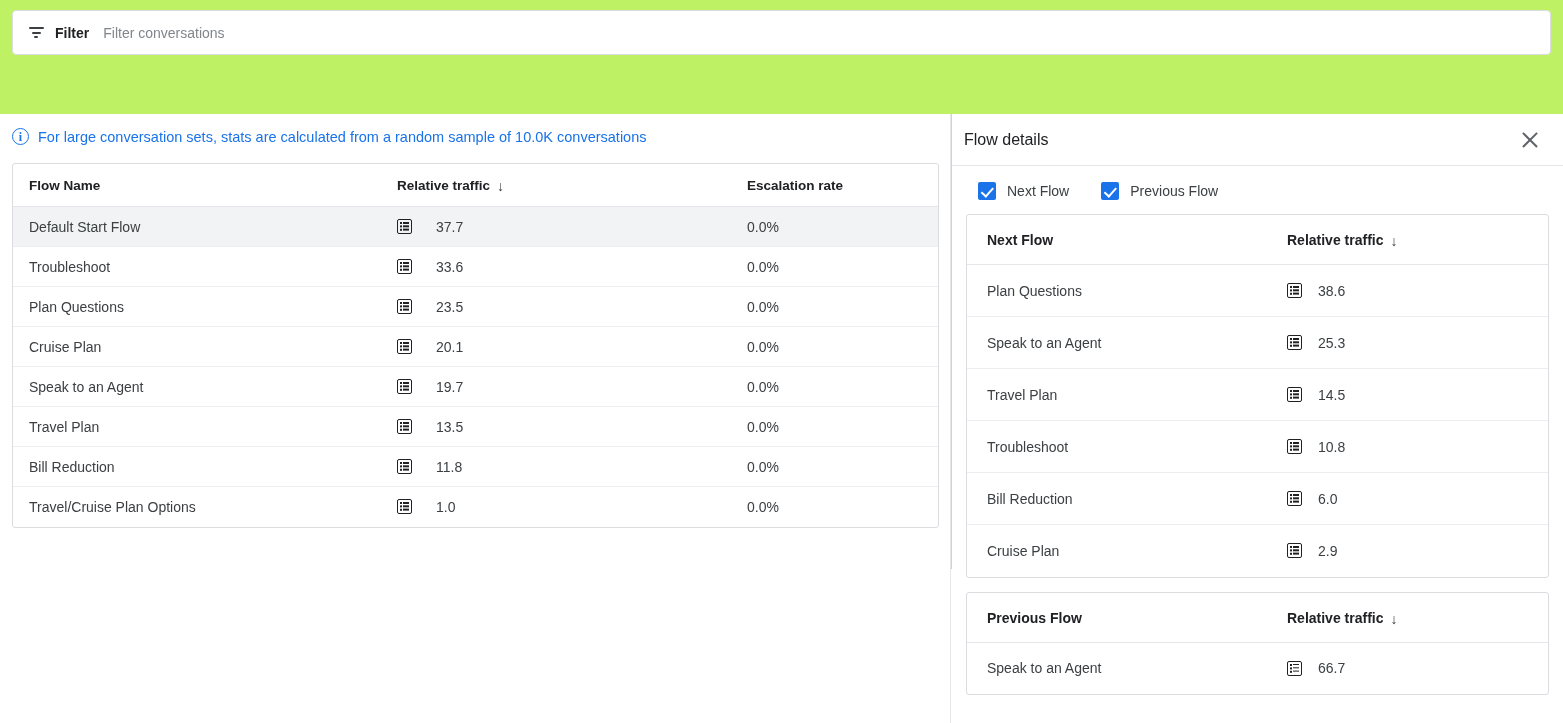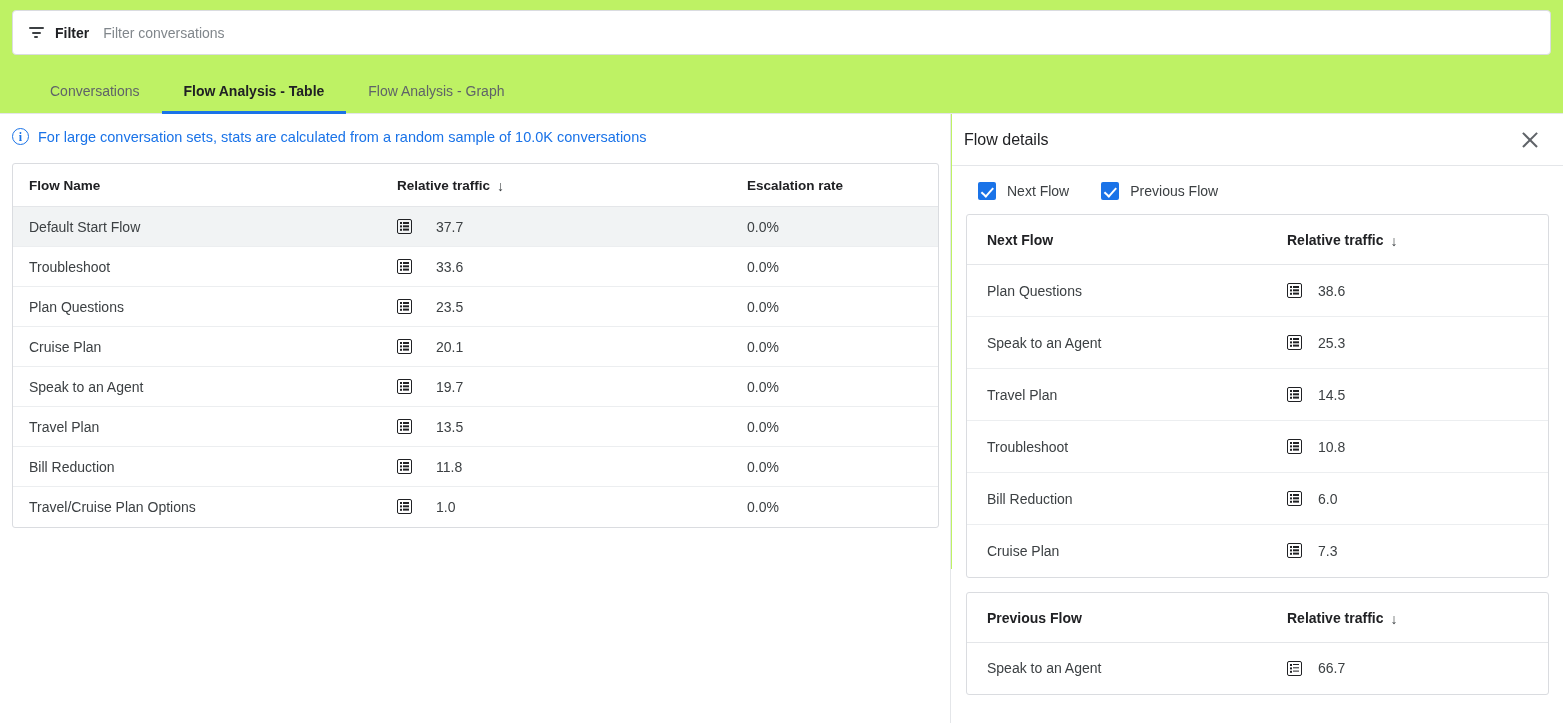--- a/index.html
+++ b/index.html
@@ -318,25 +318,20 @@
   <div class="filter-bar">
     <span class="filter-icon">
       <i></i>
         <i></i>
         <i></i>
     </span>
     <span class="filter-label">Filter</span>
     <input class="filter-input" type="text" placeholder="Filter conversations" style="">
   </div>
 
-  <div class="tabs">
-    <div class="tab">Conversations</div>
-    <div class="tab active">Flow Analysis - Table</div>
-    <div class="tab">Flow Analysis - Graph</div>
-  </div>
 
   <div class="left-pane">
 
     <div class="info-banner">
       <span class="info-icon">i</span>
       <span>For large conversation sets, stats are calculated from a random sample of 10.0K conversations</span>
     </div>
 
     <div class="main-table-wrap">
       <table class="grid">
@@ -516,21 +511,21 @@
                 <span class="list-icon"></span>
                 <span>6.0</span>
               </span>
             </td>
           </tr>
           <tr>
             <td>Cruise Plan</td>
             <td>
               <span class="pcell">
                 <span class="list-icon"></span>
-                <span>7.3</span>
+                <span>2.9</span>
               </span>
             </td>
           </tr>
         </tbody>
       </table>
     </div>
 
     <div class="panel-table-wrap">
       <table class="panel-grid">
         <colgroup>

